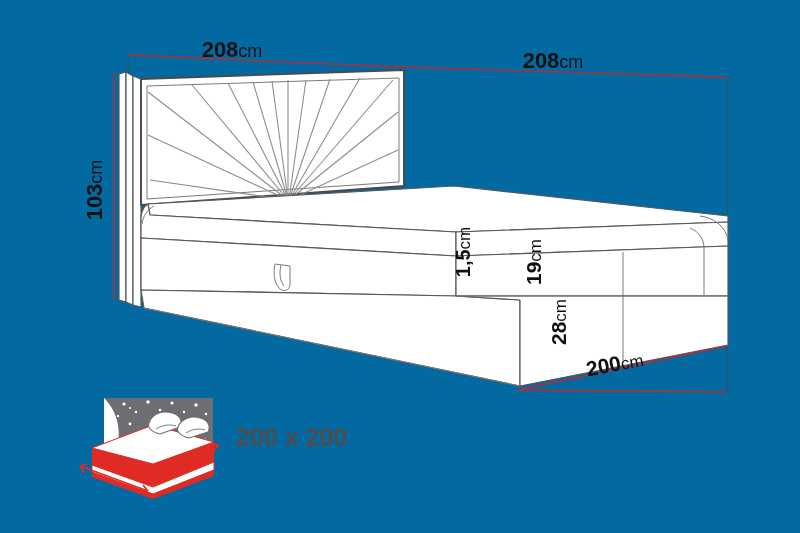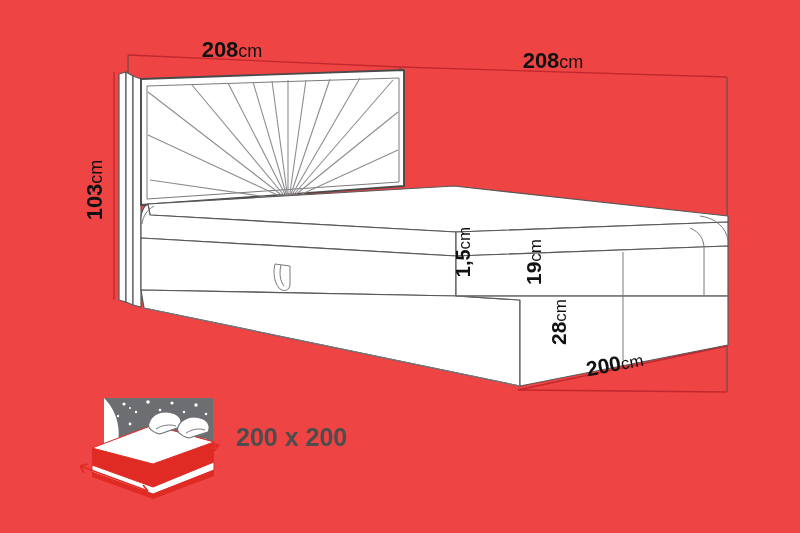--- a/index.html
+++ b/index.html
@@ -11,21 +11,21 @@
     width: 800px;
     height: 533px;
     font-family: "Liberation Sans", sans-serif;
     overflow: hidden;
     position: relative;
   }
   #canvas-wrap {
     position: relative;
     width: 800px;
     height: 533px;
-    background: #ef4444;
+    background: #0369a1;
   }
   svg#drawing {
     position: absolute;
     left: 0;
     top: 0;
     width: 800px;
     height: 533px;
   }
   .dim-num {
     font-family: "Liberation Sans", sans-serif;

